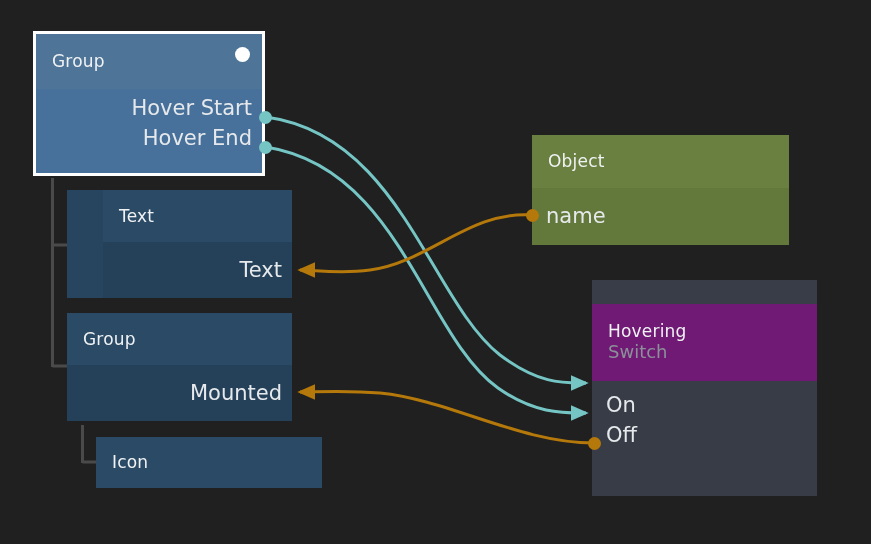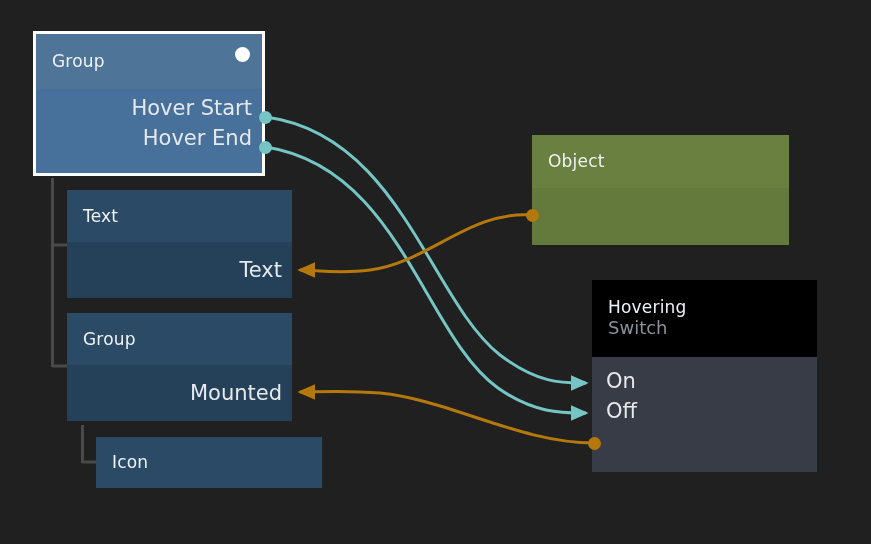--- a/index.html
+++ b/index.html
@@ -85,20 +85,21 @@
   }
   .n-group-main .node-body {
     height: 84px;
     background: #47709a;
   }
 
   .n-text {
     left: 67px; top: 190px;
     width: 225px; height: 108px;
     background: #27455f;
+    padding-left: 36px;
   }
   .n-text .node-header {
     height: 52px;
     background: #2a4a66;
     padding-left: 16px;
   }
   .n-text .node-body {
     height: 56px;
     background: #25415a;
   }
@@ -144,22 +145,23 @@
     background: #63783b;
   }
 
   .n-hovering {
     left: 592px; top: 280px;
     width: 225px; height: 192px;
     background: #383d47;
   }
   .n-hovering .node-header {
     height: 77px;
-    background: #000000;
-    padding-left: 16px;
+    background: #701a75;
+    padding-left: 16px;
+    margin-top: 24px;
   }
   .n-hovering .node-body {
     height: 115px;
     background: #373c46;
   }
 
   
   .port-row {
     position: absolute;
     display: flex;
@@ -287,20 +289,25 @@
       </div>
     </div>
   </div>
 
   <div class="node n-object">
     <div class="node-header">
       <div class="title-block">
         <div class="node-title">Object</div>
       </div>
     </div>
+    <div class="node-body">
+      <div class="port-row in" style="top:17px;">
+        <span>name</span>
+      </div>
+    </div>
   </div>
   <div class="port-dot orange" style="left:526px; top:209px;"></div>
 
   <div class="node n-hovering">
     <div class="node-header">
       <div class="title-block">
         <div class="node-title">Hovering</div>
         <div class="node-subtitle">Switch</div>
       </div>
     </div>

